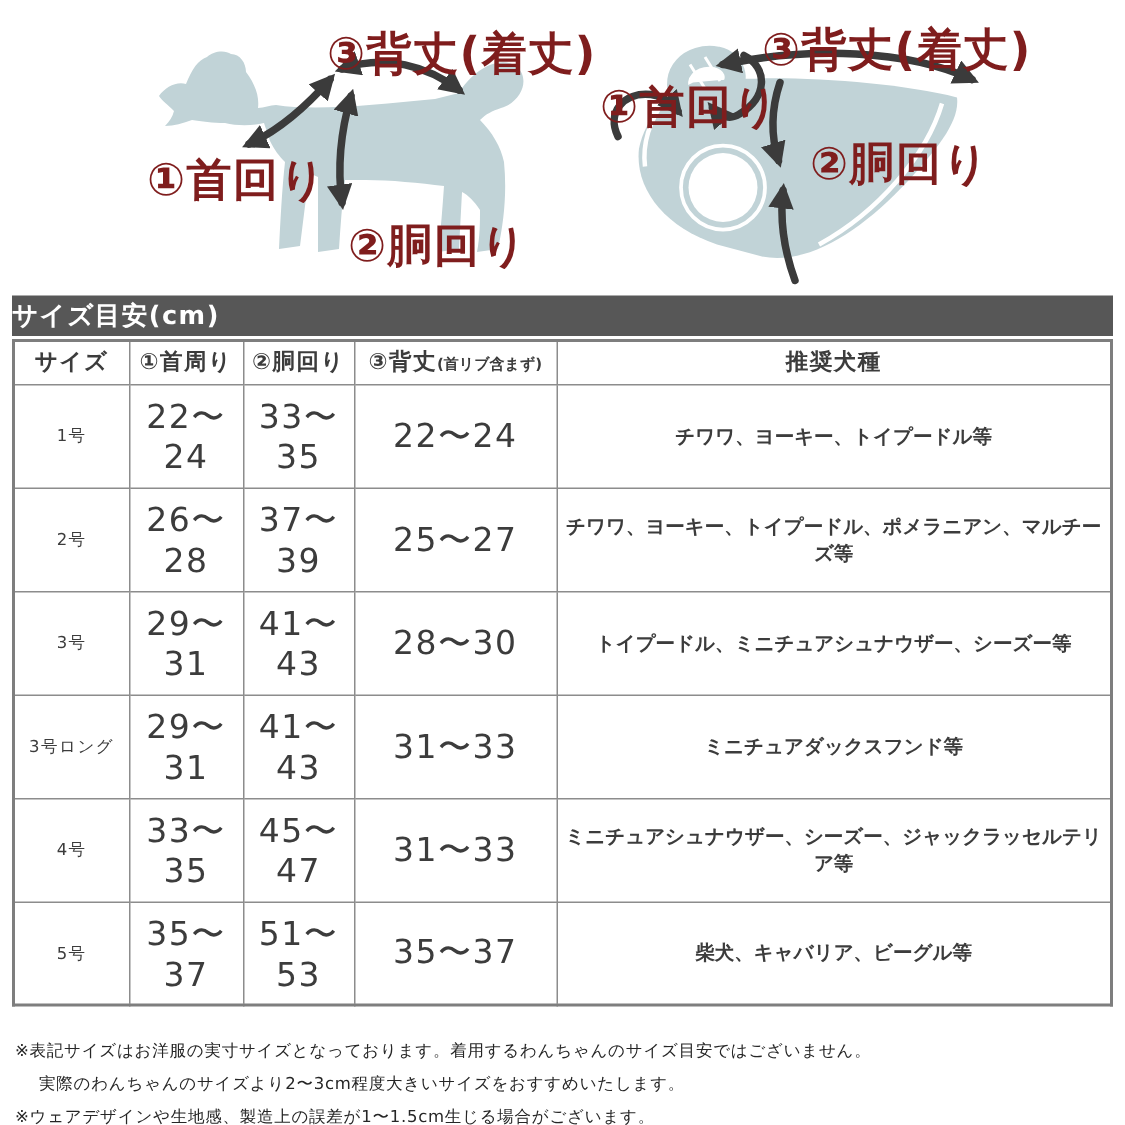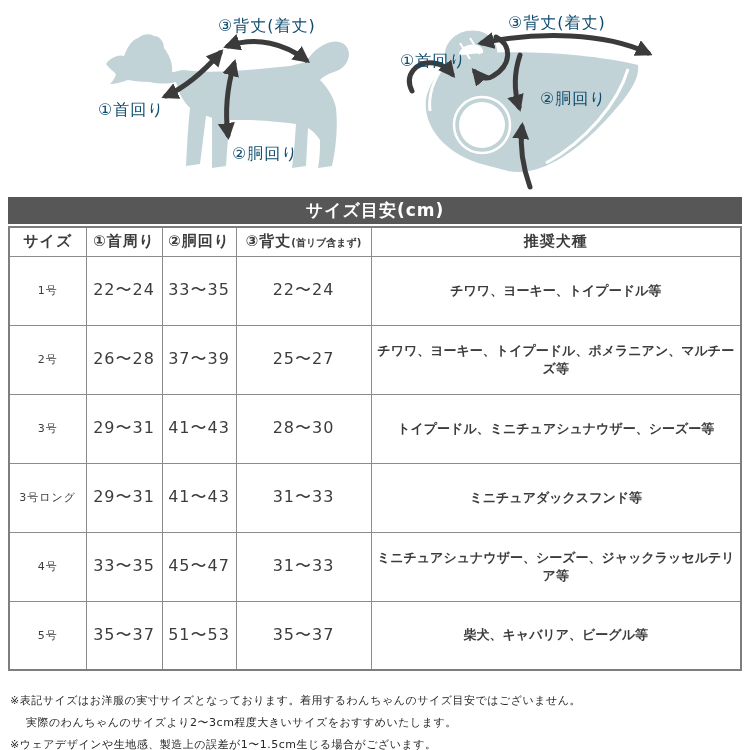--- a/index.html
+++ b/index.html
@@ -18,52 +18,52 @@
   }
   .page{position:relative;width:750px;height:750px;background:#fff;}
 
   
   .diagrams{position:absolute;left:0;top:0;width:750px;height:196px;}
   .illus{position:absolute;}
   .illus-left{left:80px;top:8px;width:280px;height:184px;}
   .illus-right{left:390px;top:3px;width:300px;height:190px;}
   .illus svg{position:absolute;left:0;top:0;width:100%;height:100%;}
   .diagram-label{
-    position:absolute;font-size:16px;font-weight:400;color:#0c4a6e;
+    position:absolute;font-size:30px;font-weight:700;color:#7f1d1d;
     white-space:nowrap;letter-spacing:1px;
   }
   .illus-left .lbl-back{left:138px;top:8px;}
   .illus-left .lbl-neck{left:18px;top:92px;}
   .illus-left .lbl-girth{left:152px;top:136px;}
   .illus-right .lbl-back{left:118px;top:10px;}
   .illus-right .lbl-neck{left:10px;top:48px;}
   .illus-right .lbl-girth{left:150px;top:86px;}
 
   
   .table-wrap{position:absolute;left:8px;top:197px;width:734px;}
   .title-bar{
     height:27px;background:var(--title-bar-bg,#575757);color:var(--title-bar-text,#fff);
-    display:flex;align-items:center;justify-content:center;
+    display:flex;align-items:center;
     font-size:17px;font-weight:700;letter-spacing:1px;
   }
   table.size-table{
     width:100%;margin-top:2px;border-collapse:collapse;table-layout:fixed;
     border:2px solid #7e7e7e;
   }
   table.size-table th,table.size-table td{
     border:1px solid var(--table-border,#8c8c8c);
     text-align:center;vertical-align:middle;padding:2px;
     color:var(--text,#3c3c3c);
   }
   table.size-table thead tr{height:29px;margin-top:23px;}
   table.size-table tbody tr{height:69px;}
   th{font-size:15px;font-weight:600;letter-spacing:1px;}
   th .back-note{font-size:10px;font-weight:600;letter-spacing:0;}
   td.c-size{font-size:11px;letter-spacing:1px;}
-  td.c-num{font-size:16px;letter-spacing:1px;margin-left:15px;}
+  td.c-num{font-size:22px;letter-spacing:1px;margin-left:15px;}
   td.c-breeds{font-size:13px;letter-spacing:0;font-weight:bold;}
   col.w-size{width:77px;}  col.w-neck{width:76px;}
   col.w-girth{width:74px;} col.w-back{width:135px;}
 
   
   .footnotes{position:absolute;left:10px;top:690px;width:738px;}
   .footnotes p{margin:0;font-size:11px;line-height:22px;color:#262626;letter-spacing:0.5px;white-space:nowrap;}
   .footnotes p.indent{padding-left:16px;}
 </style>
 </head>

